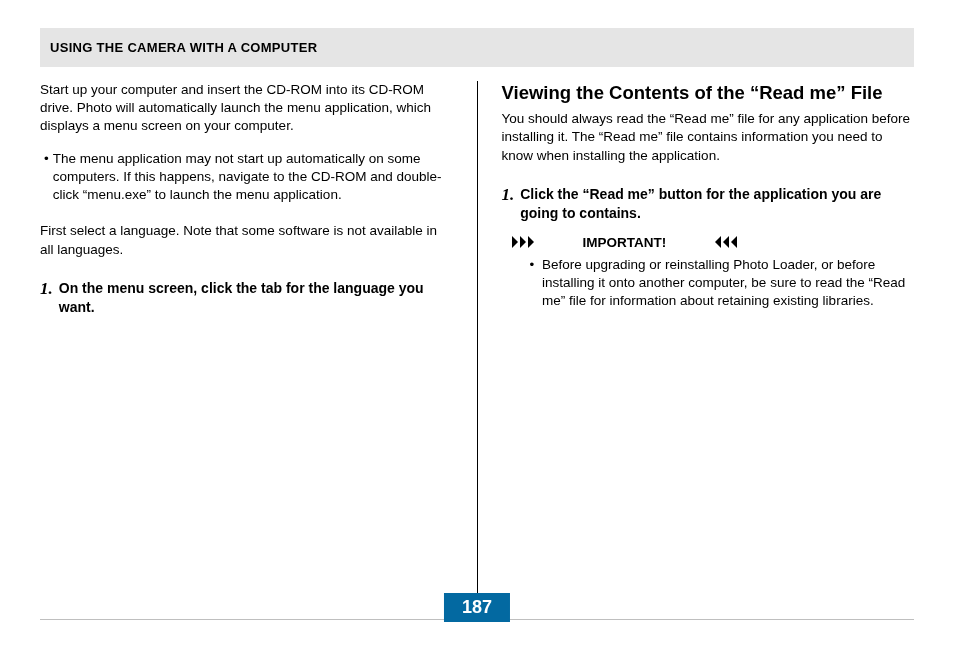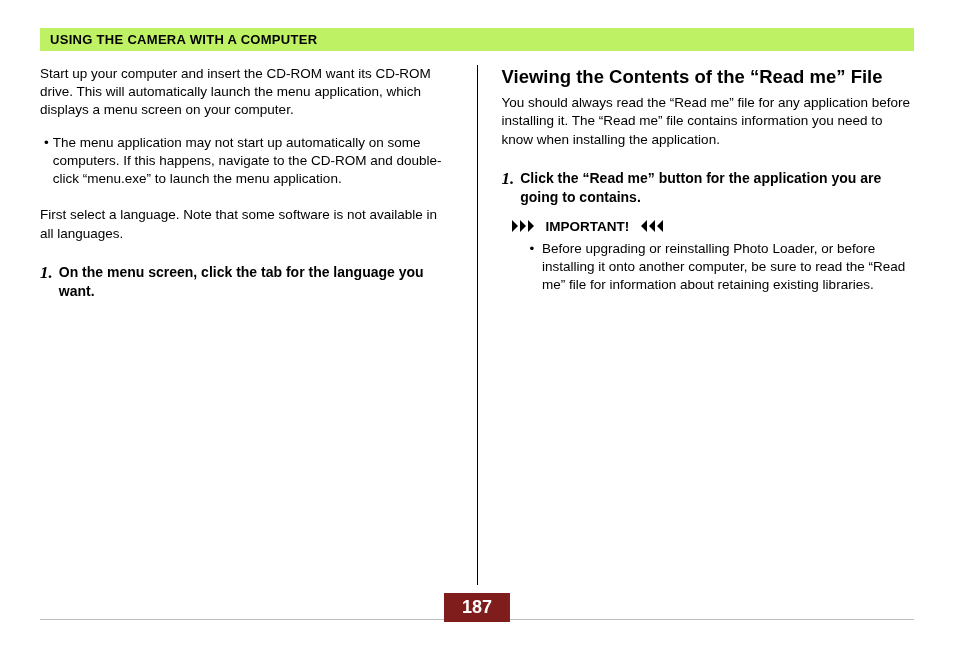--- a/index.html
+++ b/index.html
@@ -1,53 +1,53 @@
 <!DOCTYPE html>
 <html><head>
 <meta charset="utf-8">
 <style>
   * { box-sizing: border-box; margin: 0; padding: 0; }
   html, body { width: 954px; height: 646px; font-family: Arial, Helvetica, sans-serif; color: #000; background: #fff; }
   .page { position: relative; width: 954px; height: 646px; padding: 28px 40px 0 40px; }
-  .header-bar { background: #bef264; padding: 4px 10px; font-weight: bold; font-size: 13px; letter-spacing: 0.3px; }
+  .header-bar { background: #e5e5e5; padding: 12px 10px; font-weight: bold; font-size: 13px; letter-spacing: 0.3px; }
   .columns { display: flex; margin-top: 14px; height: 520px; }
   .col { width: 50%; padding-right: 24px; }
   .col.right { padding-right: 0; padding-left: 24px; }
   .divider { width: 1px; background: #000; }
   h2 { font-size: 18.5px; font-weight: bold; margin-bottom: 6px; line-height: 1.25; }
   .para { font-size: 13.5px; line-height: 1.35; margin-bottom: 14px; }
   .bullet-row { display: flex; font-size: 13.5px; line-height: 1.35; margin-bottom: 18px; padding-left: 4px; }
   .bullet-dot { flex: 0 0 auto; padding-right: 4px; }
   .bullet-text { flex: 1 1 auto; }
   .step-row { display: flex; margin-bottom: 12px; }
   .step-num { font-weight: bold; font-style: italic; font-size: 17px; flex: 0 0 auto; padding-right: 6px; line-height: 1.2; font-family: "Times New Roman", serif; }
   .step-text { font-weight: bold; font-size: 14px; line-height: 1.35; flex: 1 1 auto; }
-  .important-row { display: flex; align-items: center; margin: 6px 0 6px 10px; }
+  .important-row { display: flex; align-items: center; margin: 6px 0 6px 10px; gap: 37px; }
   .arrows { display: flex; align-items: center; }
   .arrows svg { display: block; }
   .important-label { font-weight: bold; font-size: 13.5px; margin: 0 6px; }
   .sub-bullet { display: flex; font-size: 13.5px; line-height: 1.35; margin-left: 28px; margin-top: 2px; }
   .footer { position: absolute; left: 40px; right: 40px; bottom: 26px; }
   .footer-line { height: 1px; background: #bfbfbf; width: 100%; }
-  .page-num-box { position: absolute; left: 50%; transform: translateX(-50%); bottom: -2px; background: #7f1d1d; color: #fff; font-weight: bold; font-size: 18px; padding: 4px 18px; }
+  .page-num-box { position: absolute; left: 50%; transform: translateX(-50%); bottom: -2px; background: #0369a1; color: #fff; font-weight: bold; font-size: 18px; padding: 4px 18px; }
   .spacer-sm { height: 6px; }
 </style>
 </head>
 <body>
 
 <div class="page">
 
   <div class="header-bar">
     <span>USING THE CAMERA WITH A COMPUTER</span>
   </div>
 
   <div class="columns">
 
     <div class="col">
-      <p class="para">Start up your computer and insert the CD-ROM want its CD-ROM drive. This will automatically launch the menu application, which displays a menu screen on your computer.</p>
+      <p class="para">Start up your computer and insert the CD-ROM into its CD-ROM drive. Photo will automatically launch the menu application, which displays a menu screen on your computer.</p>
       <div class="bullet-row">
         <span class="bullet-dot">•</span>
         <span class="bullet-text">The menu application may not start up automatically on some computers. If this happens, navigate to the CD-ROM and double-click “menu.exe” to launch the menu application.</span>
       </div>
 
       <p class="para">First select a language. Note that some software is not available in all languages.</p>
       <div class="spacer-sm"></div>
       <div class="step-row">
         <span class="step-num">1.</span>
         <span class="step-text">On the menu screen, click the tab for the language you want.</span>

